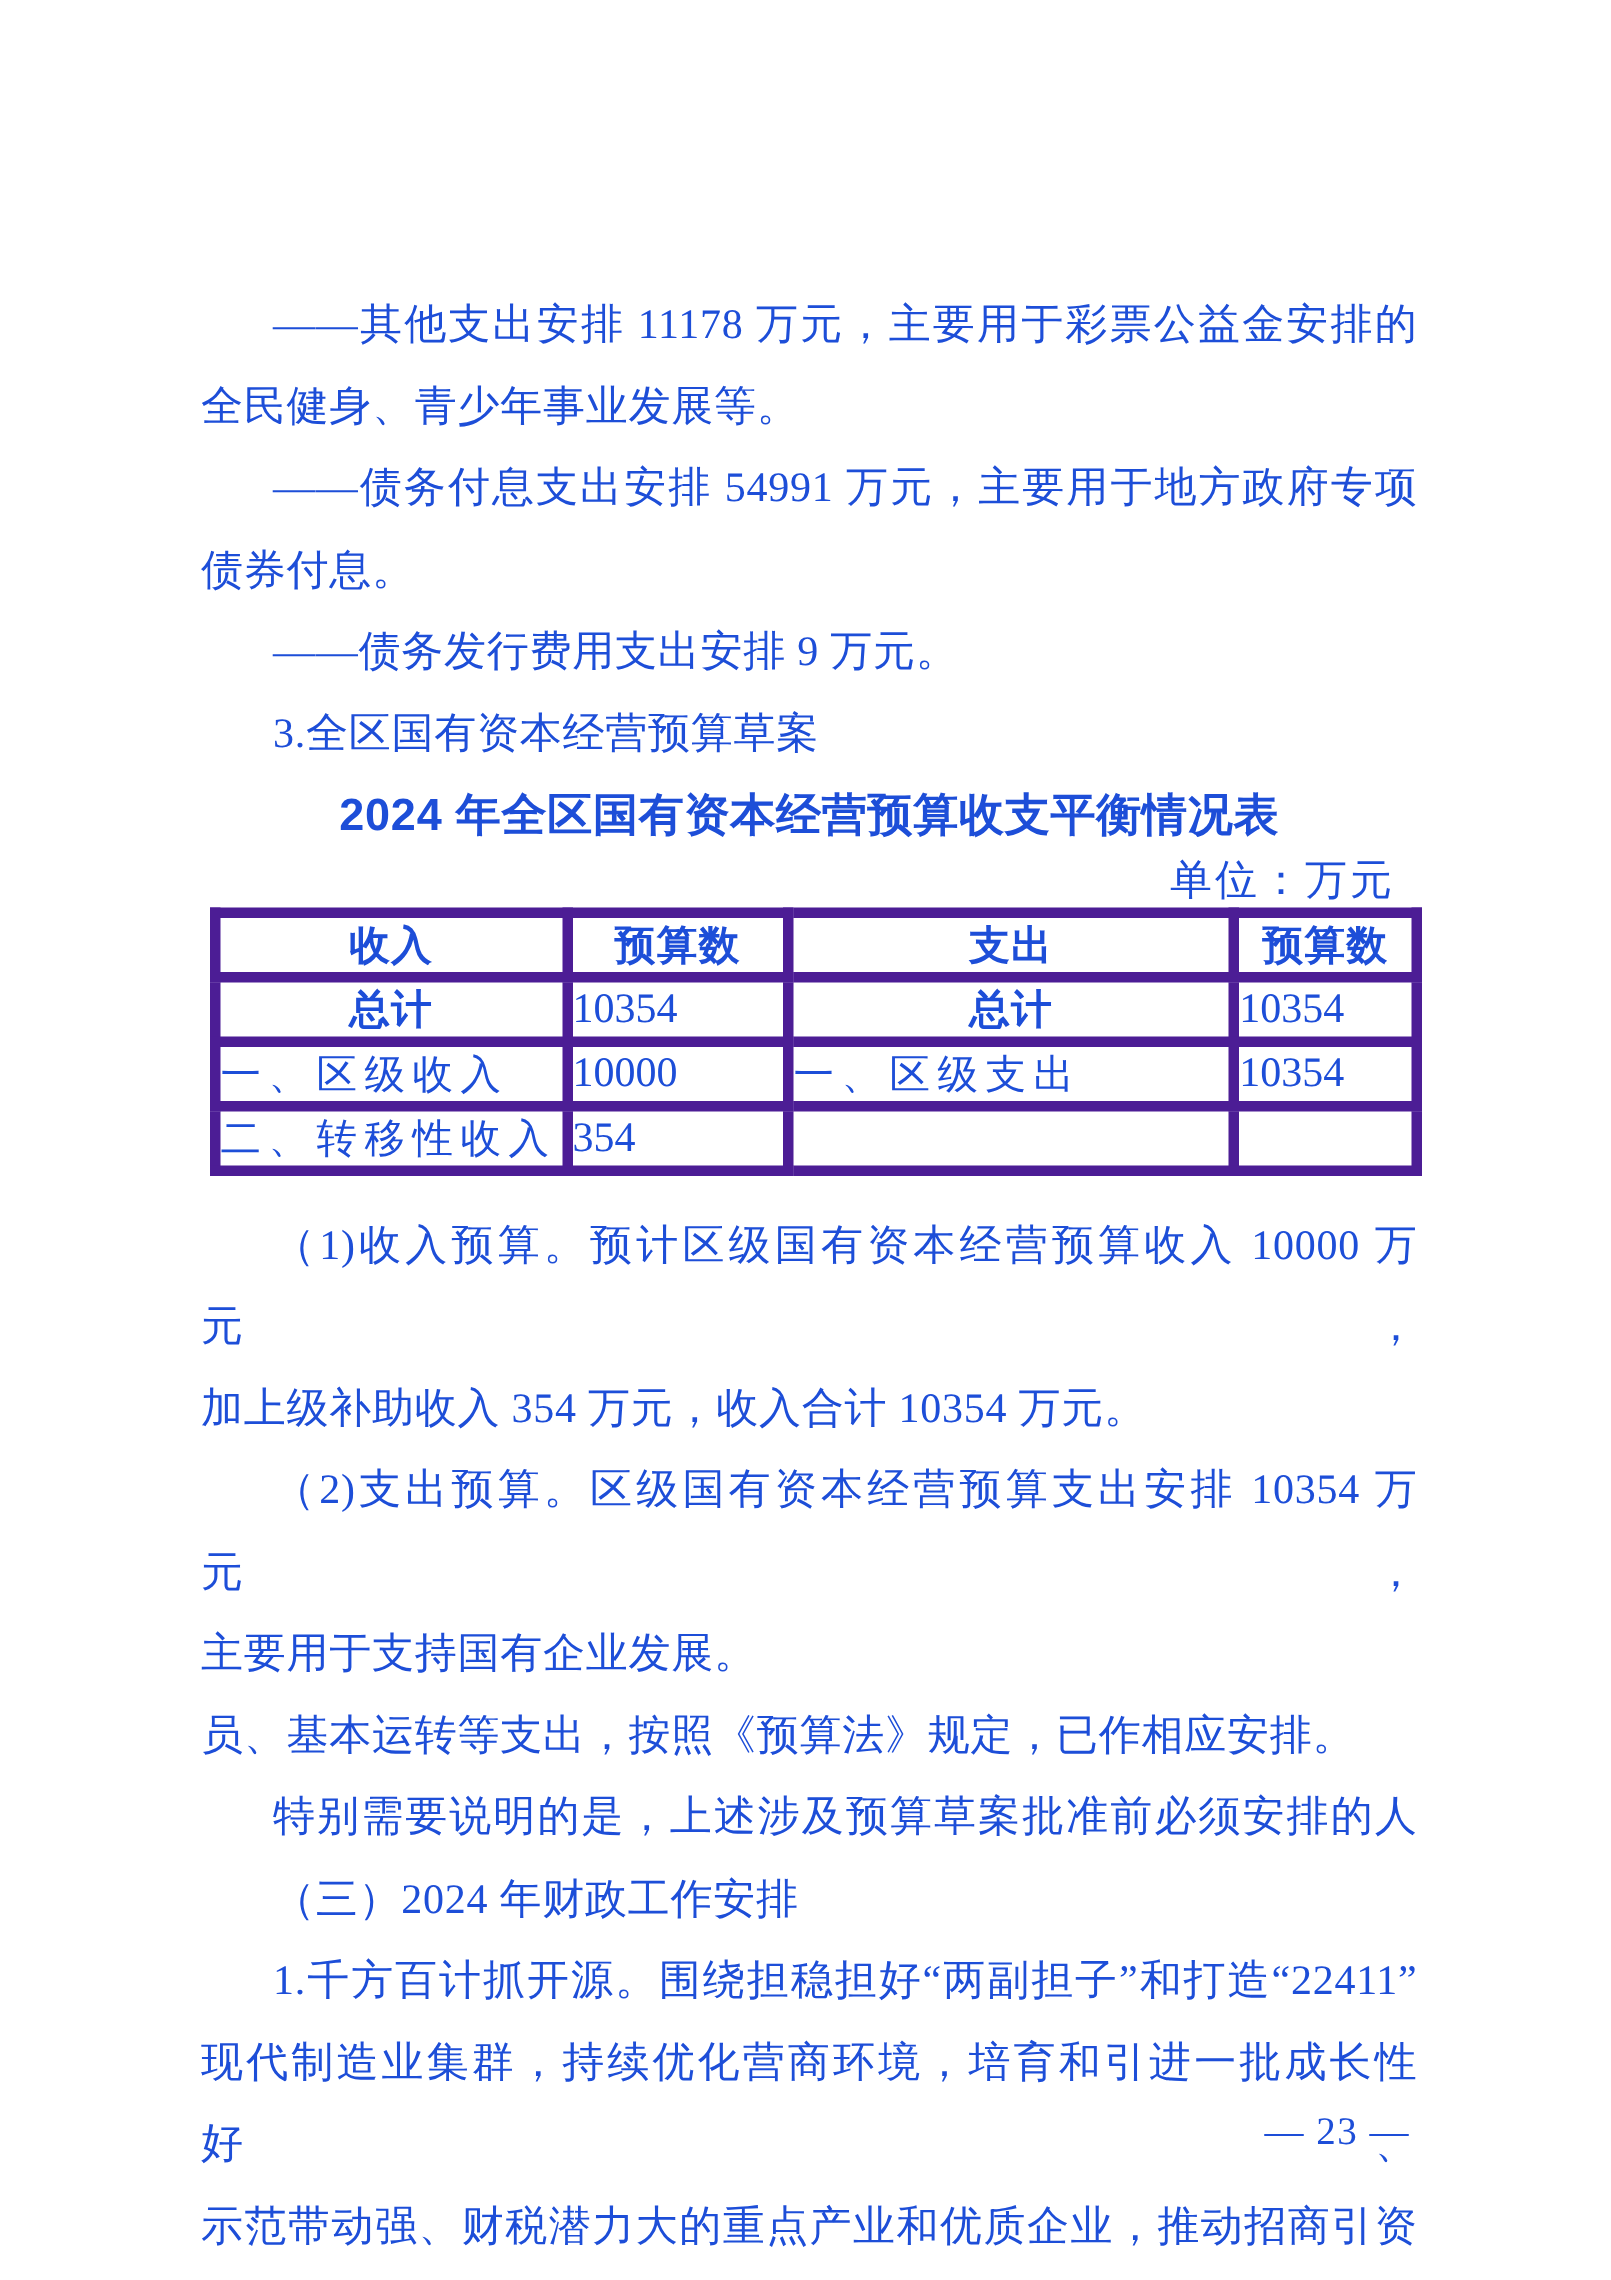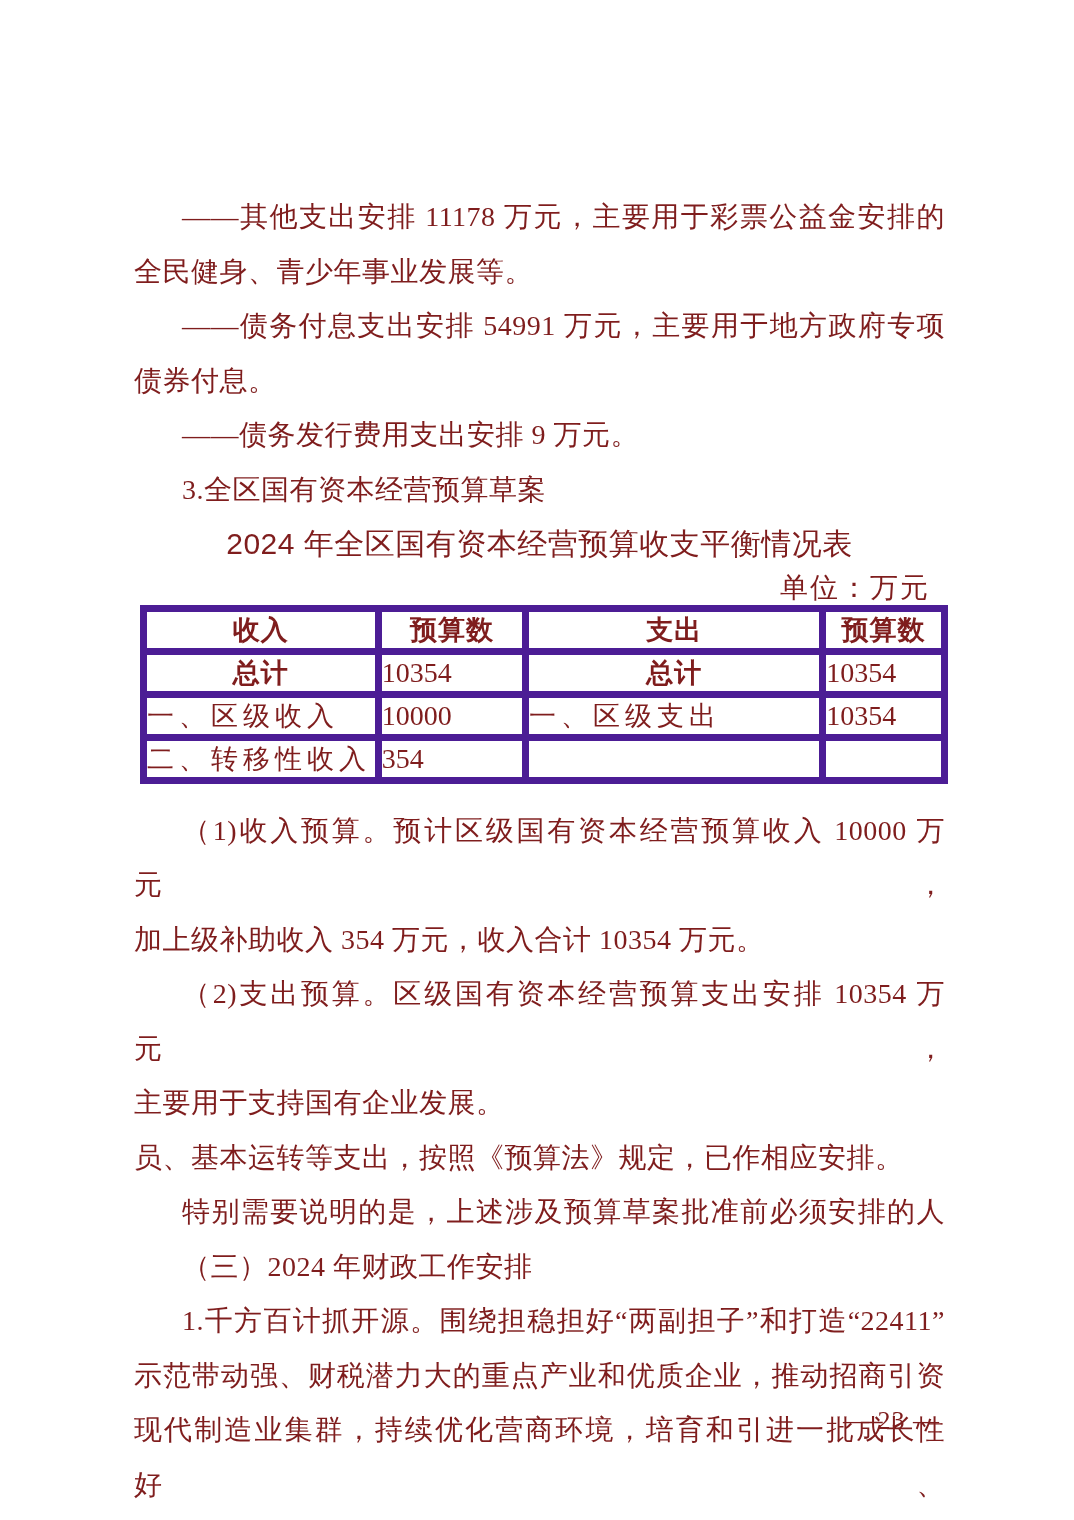--- a/index.html
+++ b/index.html
@@ -4,40 +4,40 @@
 <style>
   * { box-sizing: border-box; }
   html, body { margin: 0; padding: 0; background: #ffffff; }
   .page {
     position: relative;
     width: 1074px;
     height: 1520px;
     background: #ffffff;
     overflow: hidden;
     font-family: "Liberation Serif", "DejaVu Serif", serif;
-    color: #7f1d1d;
+    color: #1d4ed8;
   }
   .content {
     position: absolute;
     left: 134px;
     top: 190px;
     width: 811px;
   }
   .para { margin: 0; }
   .ln {
     font-size: 28px;
     line-height: 54.5px;
     text-align: justify;
     letter-spacing: 0.5px;
   }
   .ln.full { text-align-last: justify; }
   .ln.indent { text-indent: 48px; }
   .table-title {
     font-family: "Liberation Sans", "DejaVu Sans", sans-serif;
-    font-weight: normal;
+    font-weight: bold;
     font-size: 30px;
     line-height: 54.5px;
     text-align: center;
     letter-spacing: 0.5px;
   }
   .unit-note {
     font-size: 28px;
     line-height: 31px;
     text-align: right;
     padding-right: 15px;
@@ -167,21 +167,21 @@
       <div class="ln">员、基本运转等支出，按照《预算法》规定，已作相应安排。</div>
       <div class="ln indent full">特别需要说明的是，上述涉及预算草案批准前必须安排的人</div>
     </div>
 
     <div class="para">
       <div class="ln indent">（三）2024 年财政工作安排</div>
     </div>
 
     <div class="para">
       <div class="ln indent full">1.千方百计抓开源。围绕担稳担好“两副担子”和打造“22411”</div>
+      <div class="ln full">现代制造业集群，持续优化营商环境，培育和引进一批成长性好、</div>
       <div class="ln full">示范带动强、财税潜力大的重点产业和优质企业，推动招商引资</div>
-      <div class="ln full">现代制造业集群，持续优化营商环境，培育和引进一批成长性好、</div>
       <div class="ln full">更加注重亩产税收等关键指标，进一步壮大财源基础。发挥综合</div>
     </div>
 
   </div>
 
   <div class="page-number">— 23 —</div>
 </div>
 
 </body></html>

